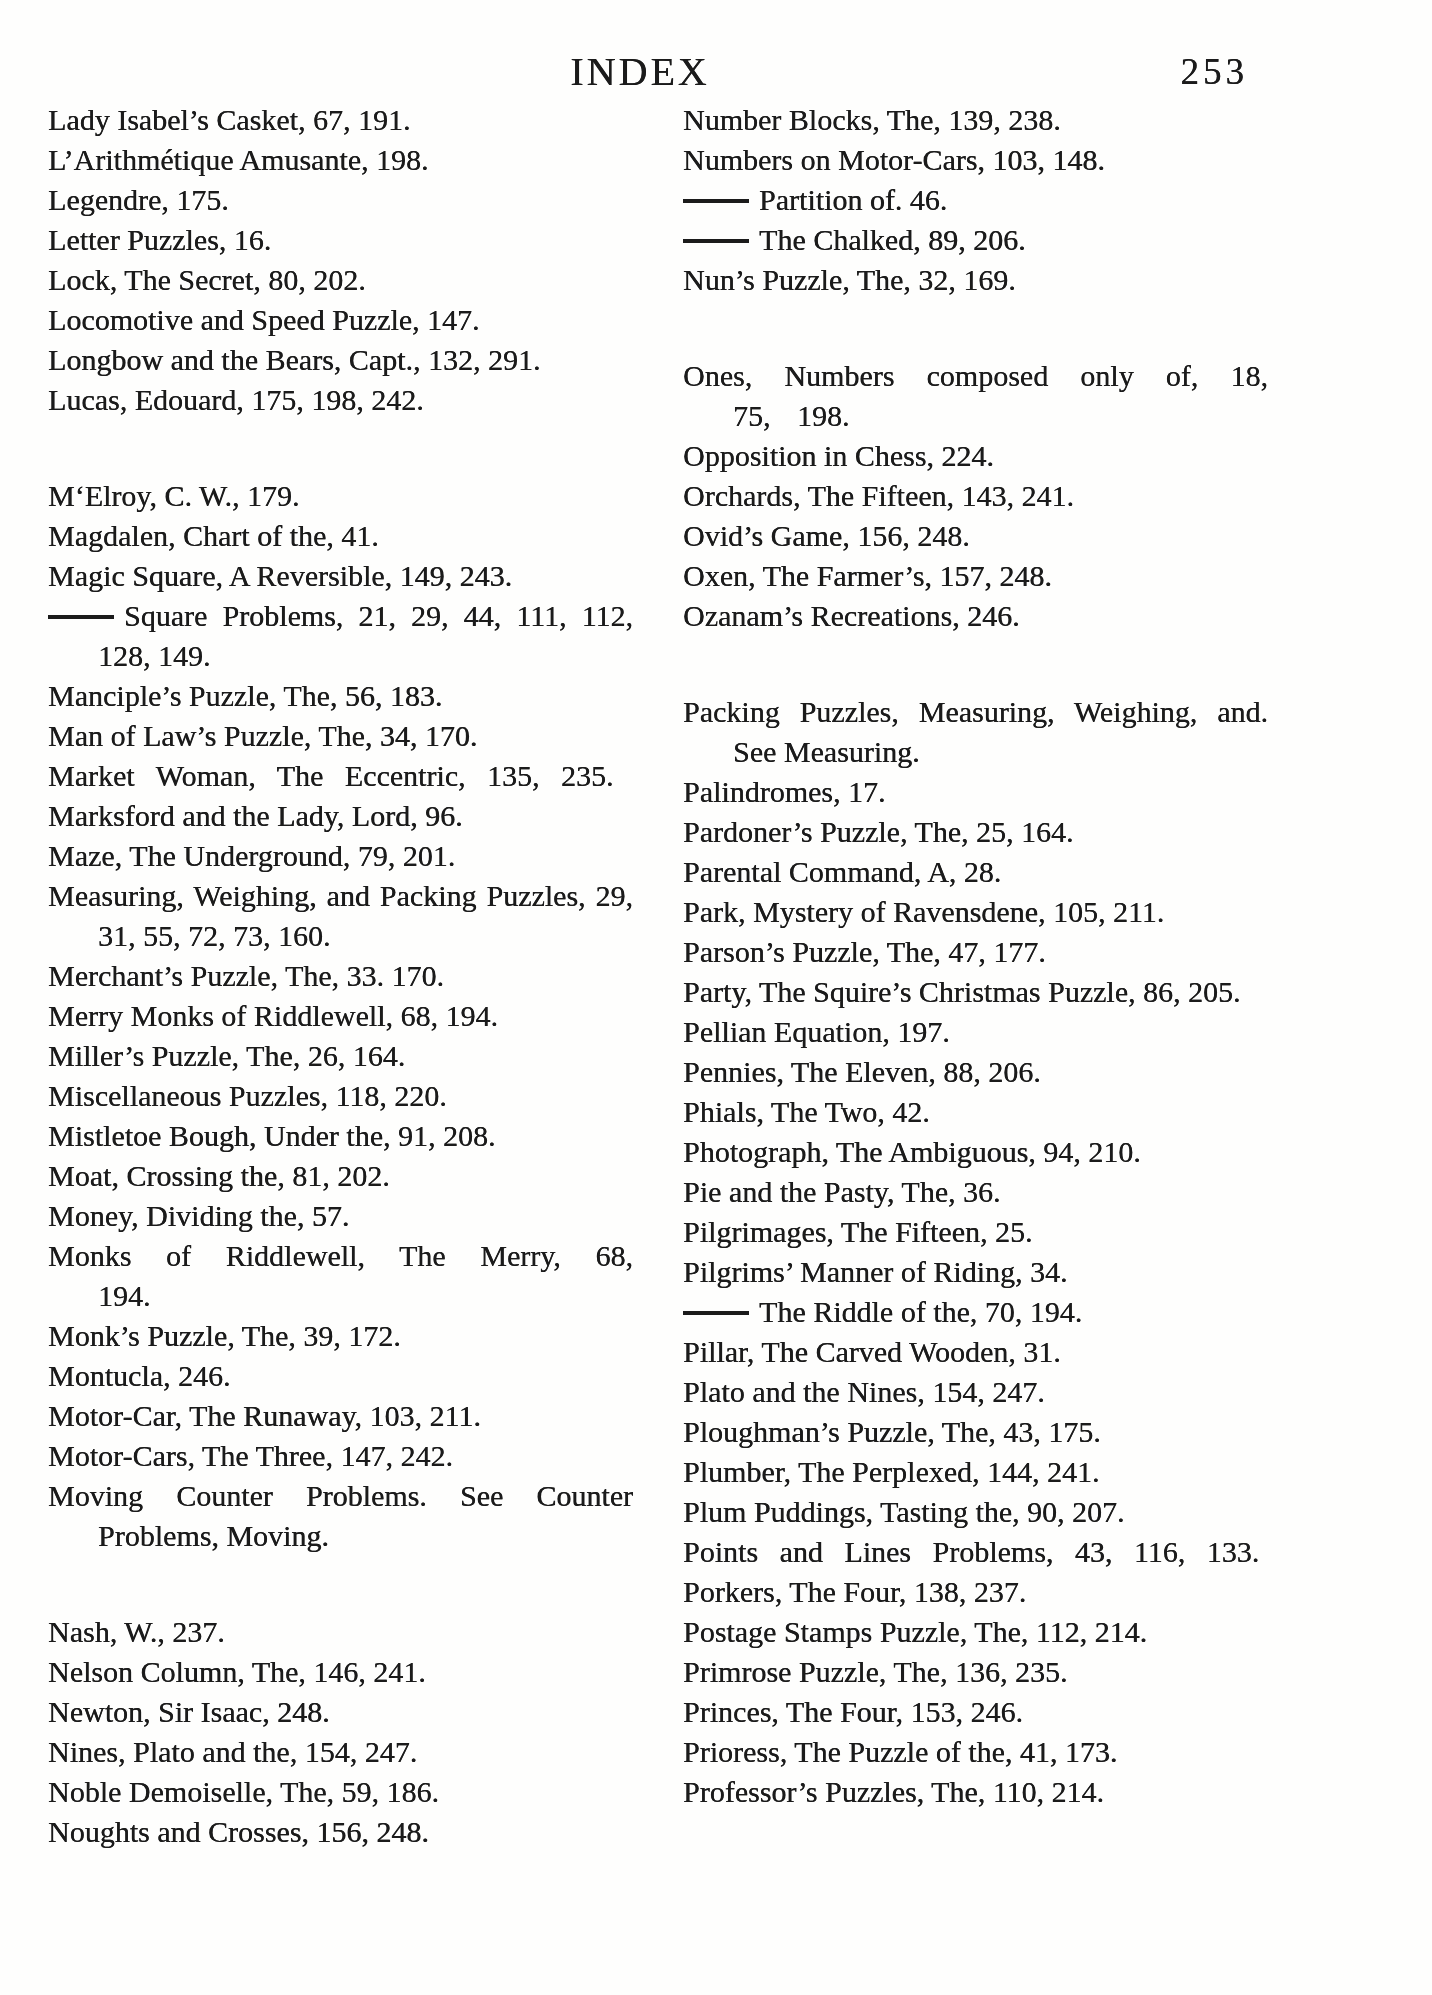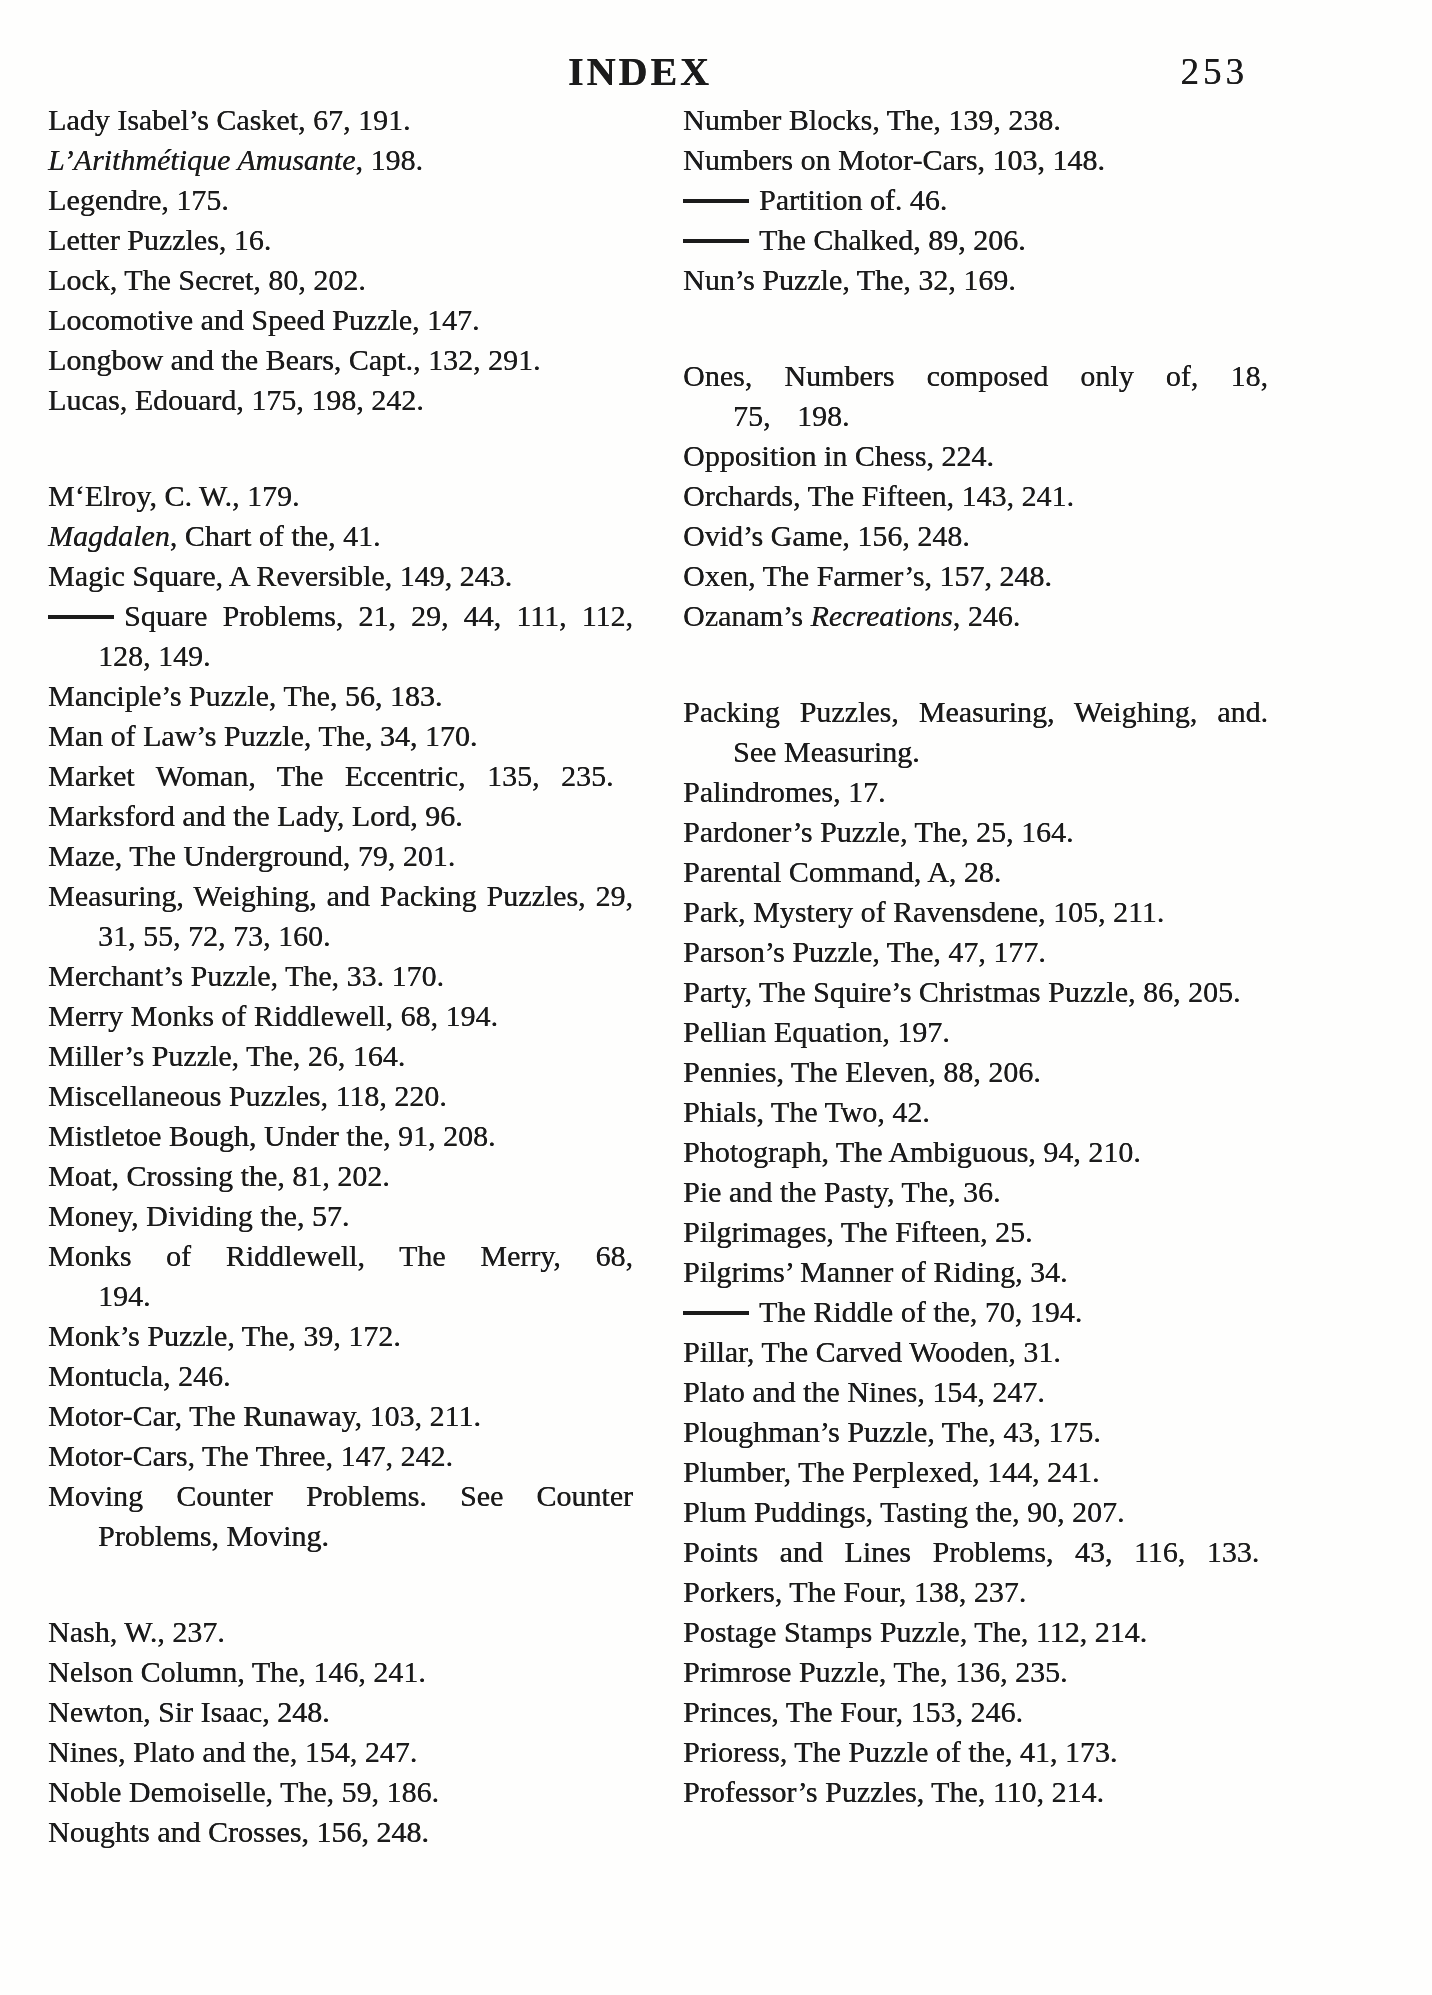--- a/index.html
+++ b/index.html
@@ -10,21 +10,21 @@
     color:#1b1b1b;
   }
   .page{
     position:relative;width:1432px;height:1995px;overflow:hidden;
     background:#fefefd;
   }
   .header-band{
     position:absolute;left:0;top:48px;width:1280px;text-align:center;
   }
   .page-title{
-    font-size:40px;font-weight:700;letter-spacing:3px;
+    font-size:40px;font-weight:400;letter-spacing:3px;
     text-shadow:0.3px 0 0 currentColor;
     text-align:center;
   }
   .page-number{
     position:absolute;top:50px;right:184px;
     font-size:37px;font-weight:400;letter-spacing:4px;
     text-shadow:0.3px 0 0 currentColor;
   }
   .col{
     position:absolute;top:100px;
@@ -33,21 +33,21 @@
   .col-right{left:683px;width:585px;}
   .entry{
     font-size:30px;line-height:40px;
     text-align:justify;
     padding-left:50px;text-indent:-50px;
     text-shadow:0.3px 0 0 currentColor;
   }
   .entry.gap{margin-top:56px;}
   .entry.w1{word-spacing:14px;}
   .entry.w2{word-spacing:19px;}
-  .it{font-style:italic;margin-top:7px;}
+  .it{margin-top:7px;}
   .dash{
     display:inline-block;width:66px;height:4px;background:#1b1b1b;
     vertical-align:7px;margin-right:10px;
   }
 </style>
 </head>
 <body>
 
 <div class="page">
 

